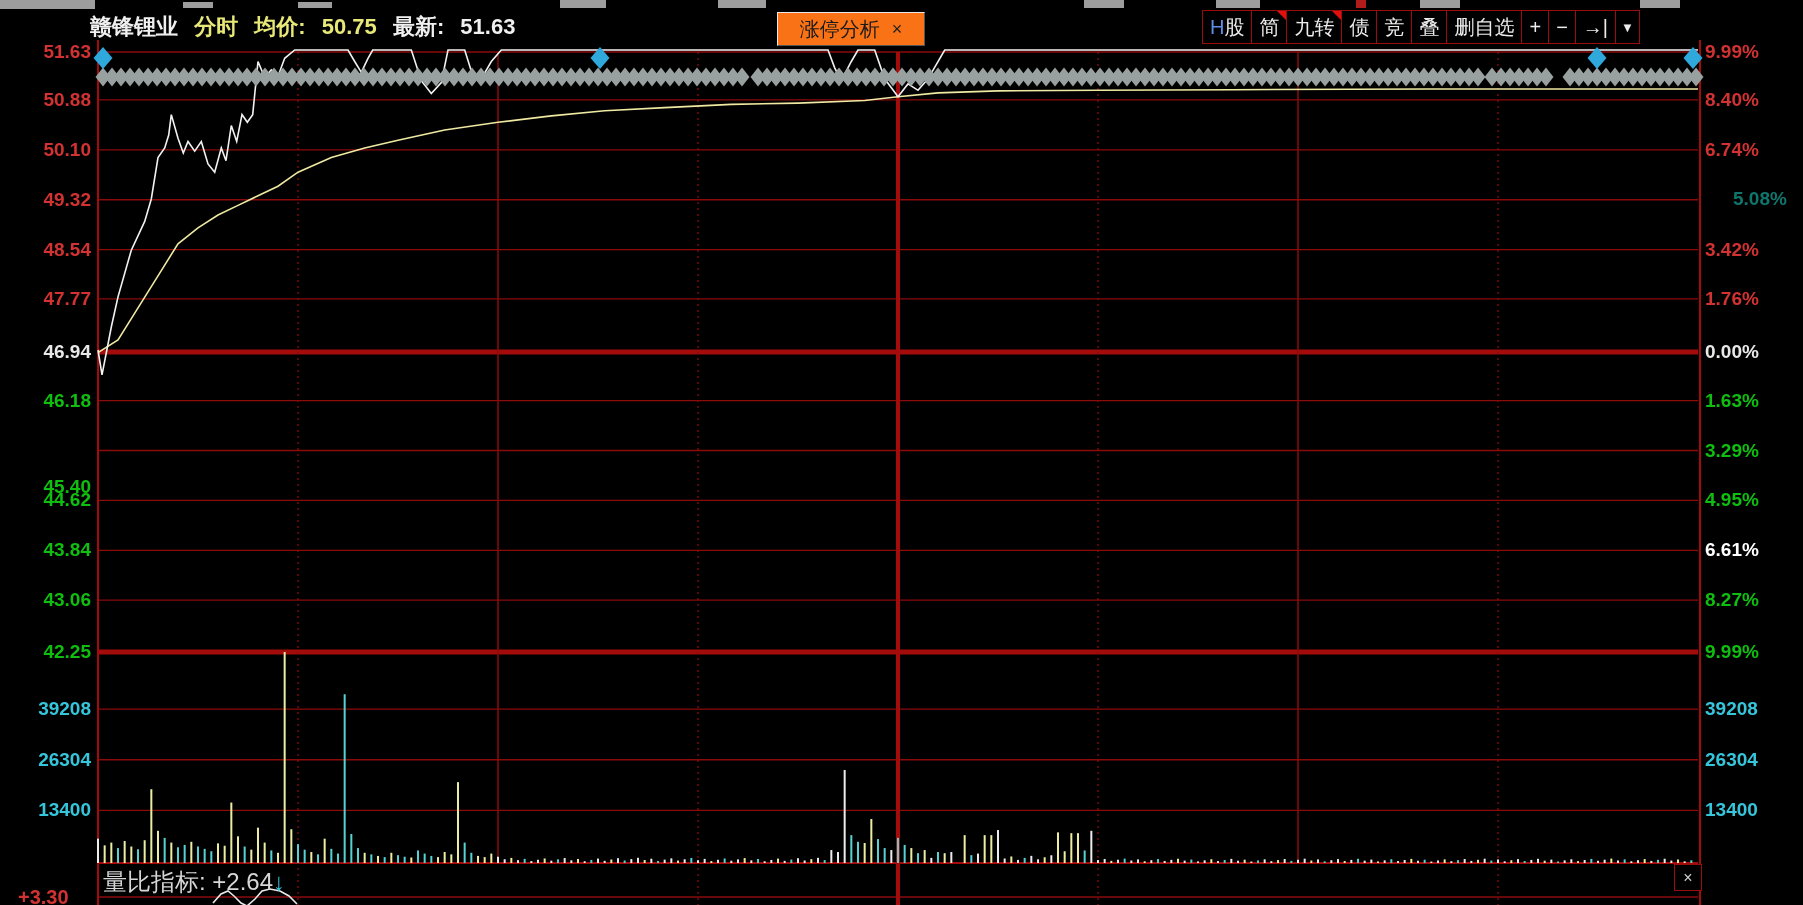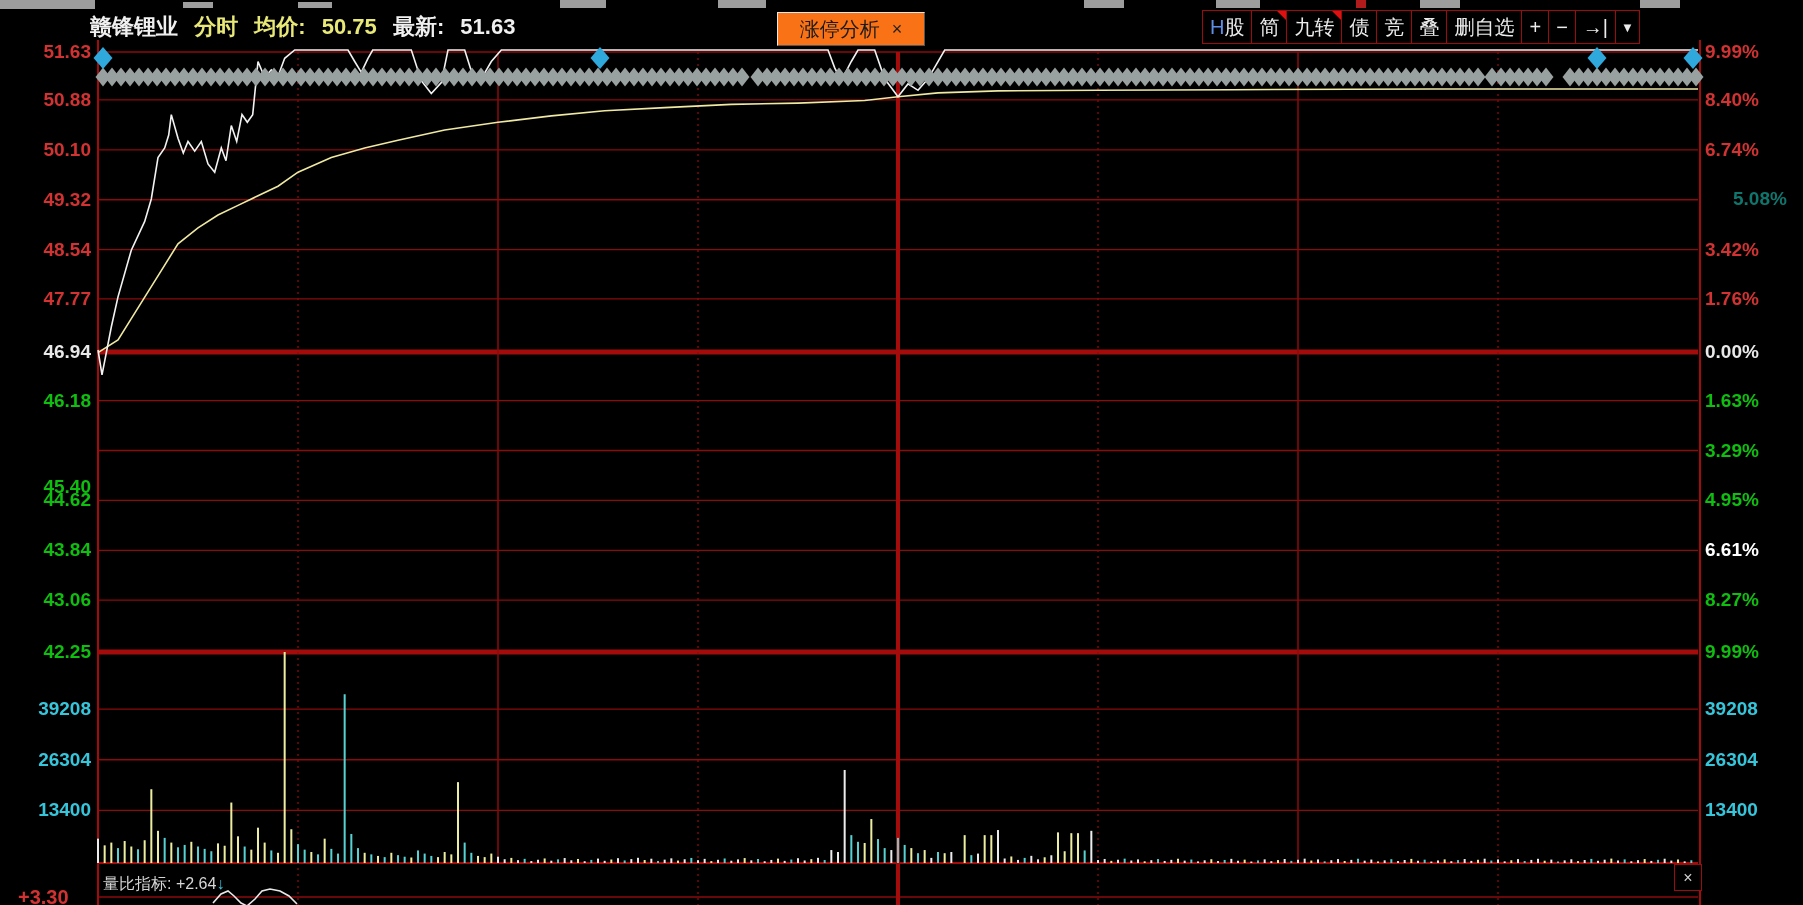--- a/index.html
+++ b/index.html
@@ -18,21 +18,21 @@
   .tbtn{position:relative;height:32px;border:1px solid #9b0d0d;margin-left:-1px;background:#000;
         color:#ececec;font-size:20px;display:flex;align-items:center;justify-content:center;
         padding:0 7px;white-space:nowrap;}
   .tbtn .fc{color:#5d8fe8;}
   .tbtn .corner{position:absolute;top:0;right:0;width:0;height:0;
         border-top:9px solid #e01010;border-left:9px solid transparent;}
   #chart{position:absolute;left:0;top:0;z-index:1;}
   .axlbl{position:absolute;font-size:19px;font-weight:bold;line-height:19px;white-space:nowrap;z-index:4;}
   .axL{right:1712px;text-align:right;}
   .axR{left:1705px;text-align:left;}
-  #indrow{position:absolute;left:103px;top:866px;font-size:16px;color:#d6d6d6;z-index:5;white-space:nowrap;margin-top:8px;}
+  #indrow{position:absolute;left:103px;top:866px;font-size:24px;color:#d6d6d6;z-index:5;white-space:nowrap;}
   #indrow .arrow{color:#35c6dc;font-weight:bold;}
   #indclose{position:absolute;left:1674px;top:864px;width:26px;height:25px;border:1px solid #9b0d0d;
             color:#cfcfcf;font-size:16px;display:flex;align-items:center;justify-content:center;z-index:6;background:#000;}
   #indleft{position:absolute;left:18px;top:886px;font-size:20px;font-weight:bold;color:#d23232;z-index:4;}
 </style>
 </head>
 <body>
 
 <div id="root">
 

